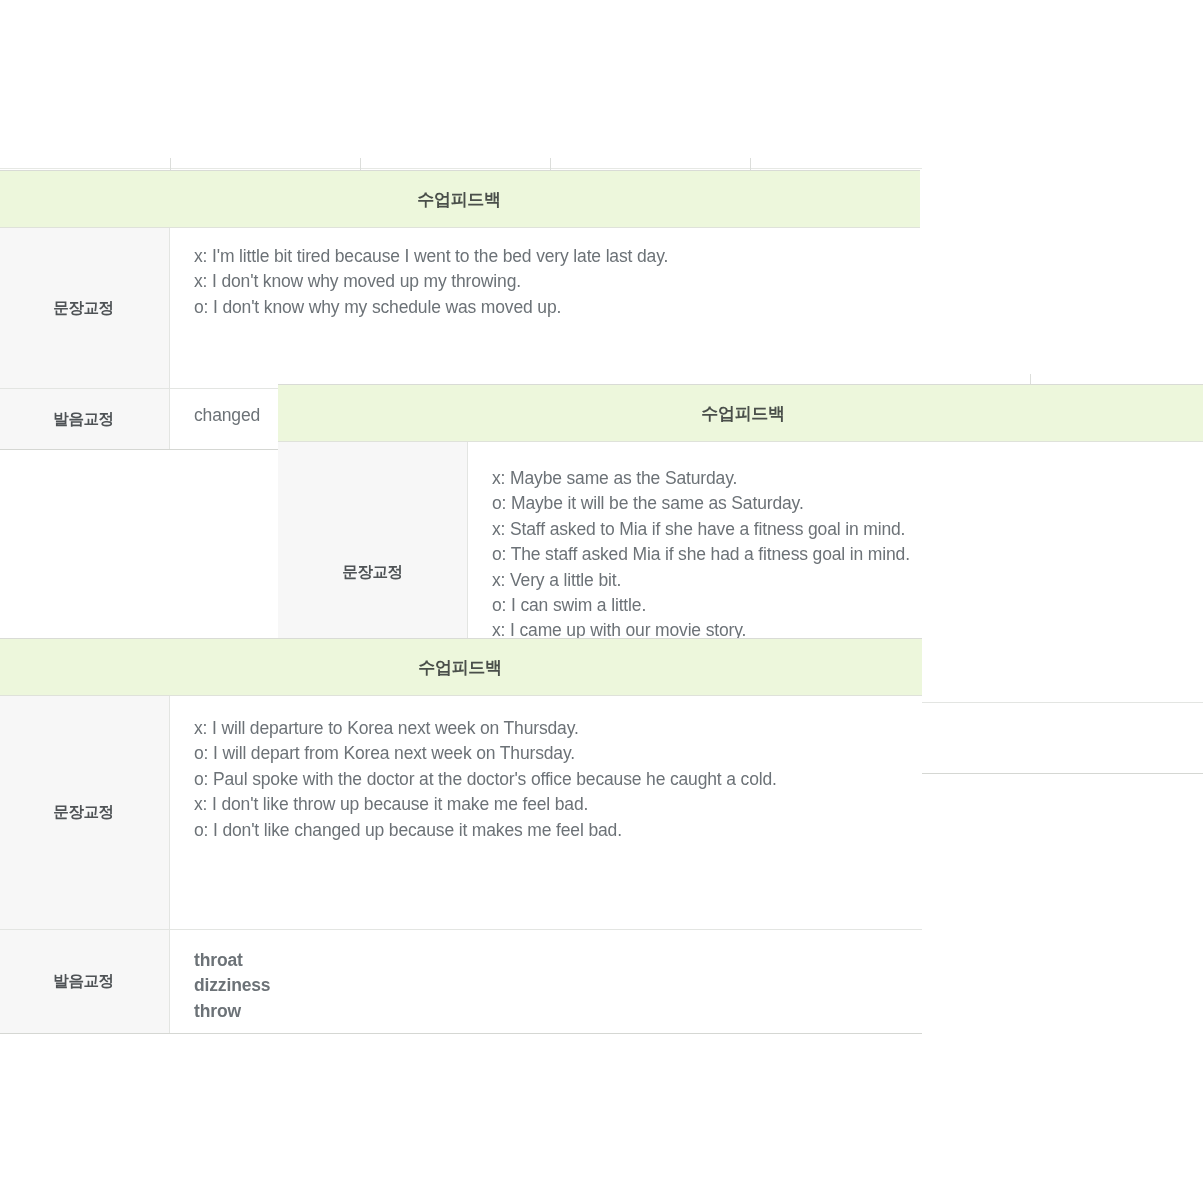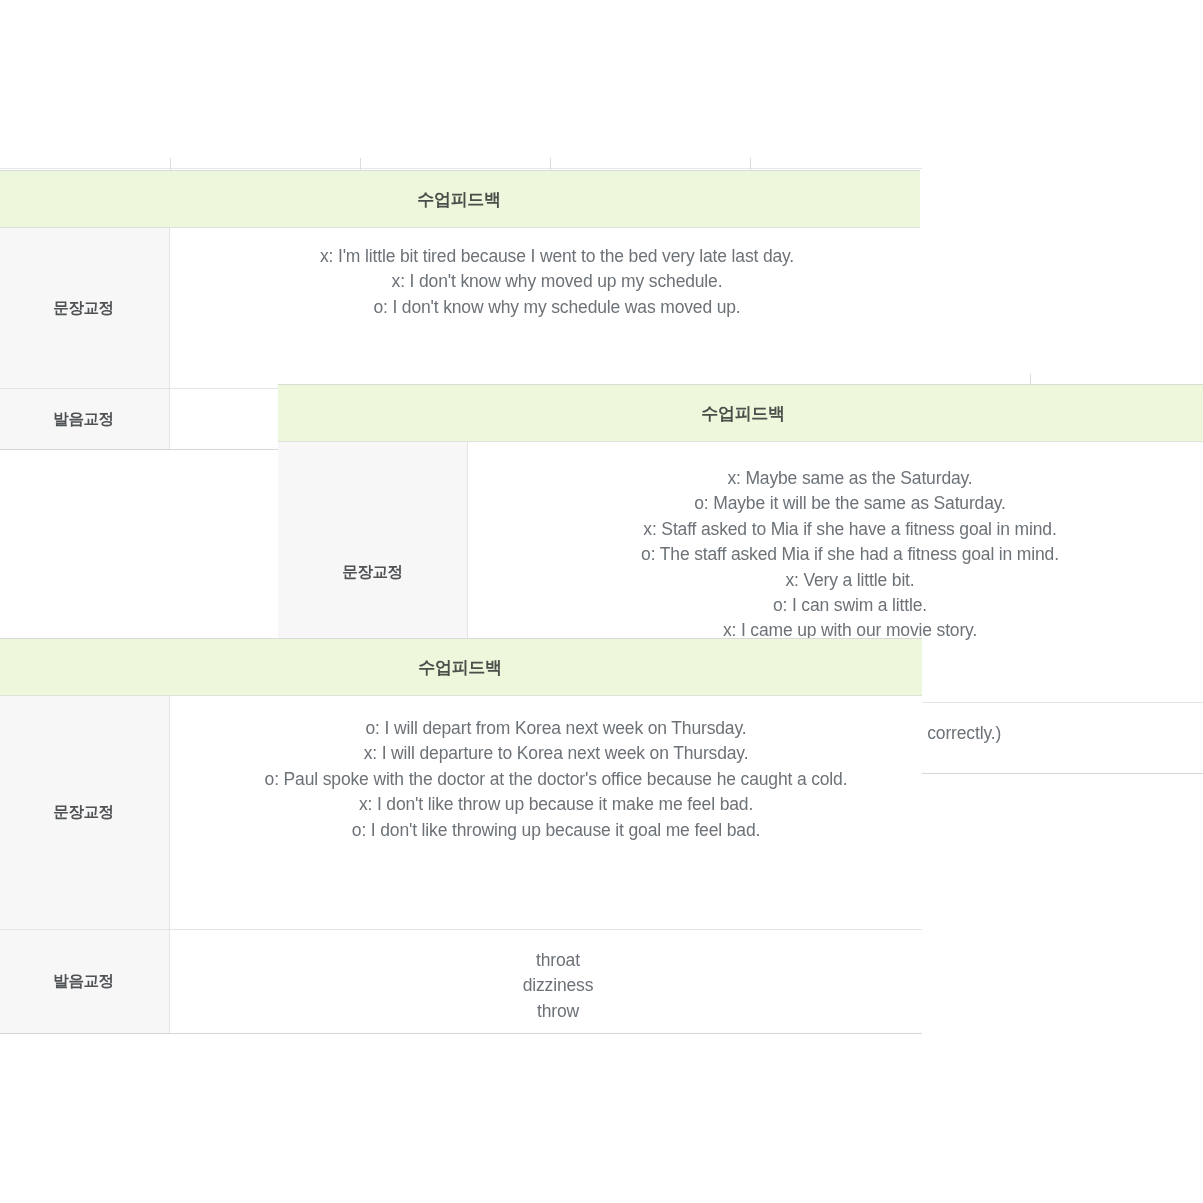--- a/index.html
+++ b/index.html
@@ -64,21 +64,21 @@
     box-sizing: border-box;
     padding: 16px 0 16px 24px;
     color: #6c7277;
     font-size: 17.5px;
     line-height: 25.4px;
     letter-spacing: -0.15px;
     flex: 1 1 auto;
     min-width: 0;
     overflow: hidden;
   }
-  .fb-content .ln { white-space: normal; text-align: center; }
+  .fb-content .ln { white-space: normal; }
 
   
   .tick {
     position: absolute;
     width: 1px;
     background: #dcdedb;
   }
   .hairline {
     position: absolute;
     height: 1px;
@@ -131,21 +131,21 @@
 <div class="tick" style="left:778px; top:628px; height:10px;"></div>
 <div class="tick" style="left:1040px; top:628px; height:10px;"></div>
 
 <div class="panel" id="panel-1">
   <div class="fb-header">수업피드백</div>
 
   <div class="fb-row" style="height:160px;">
     <div class="fb-label">문장교정</div>
     <div class="fb-content">
       <div class="ln">x: I'm little bit tired because I went to the bed very late last day.</div>
-      <div class="ln">x: I don't know why moved up my schedule.</div>
+      <div class="ln">x: I don't know why moved up my throwing.</div>
       <div class="ln">o: I don't know why my schedule was moved up.</div>
     </div>
   </div>
 
   <div class="fb-row" style="height:60px;">
     <div class="fb-label">발음교정</div>
     <div class="fb-content" style="padding-top:14px;">
       <div class="ln">changed</div>
     </div>
   </div>
@@ -174,29 +174,29 @@
     </div>
   </div>
 </div>
 
 <div class="panel" id="panel-3">
   <div class="fb-header">수업피드백</div>
 
   <div class="fb-row" style="height:233px;">
     <div class="fb-label">문장교정</div>
     <div class="fb-content" style="padding-top:20px; padding-right:4px;">
+      <div class="ln">x: I will departure to Korea next week on Thursday.</div>
       <div class="ln">o: I will depart from Korea next week on Thursday.</div>
-      <div class="ln">x: I will departure to Korea next week on Thursday.</div>
       <div class="ln">o: Paul spoke with the doctor at the doctor's office because he caught a cold.</div>
       <div class="ln">x: I don't like throw up because it make me feel bad.</div>
-      <div class="ln">o: I don't like throwing up because it goal me feel bad.</div>
+      <div class="ln">o: I don't like changed up because it makes me feel bad.</div>
     </div>
   </div>
 
   <div class="fb-row" style="height:103px;">
     <div class="fb-label">발음교정</div>
-    <div class="fb-content" style="padding-top:18px;">
+    <div class="fb-content" style="padding-top:18px;font-weight:bold;">
       <div class="ln">throat</div>
       <div class="ln">dizziness</div>
       <div class="ln">throw</div>
     </div>
   </div>
 </div>
 
 </body></html>

